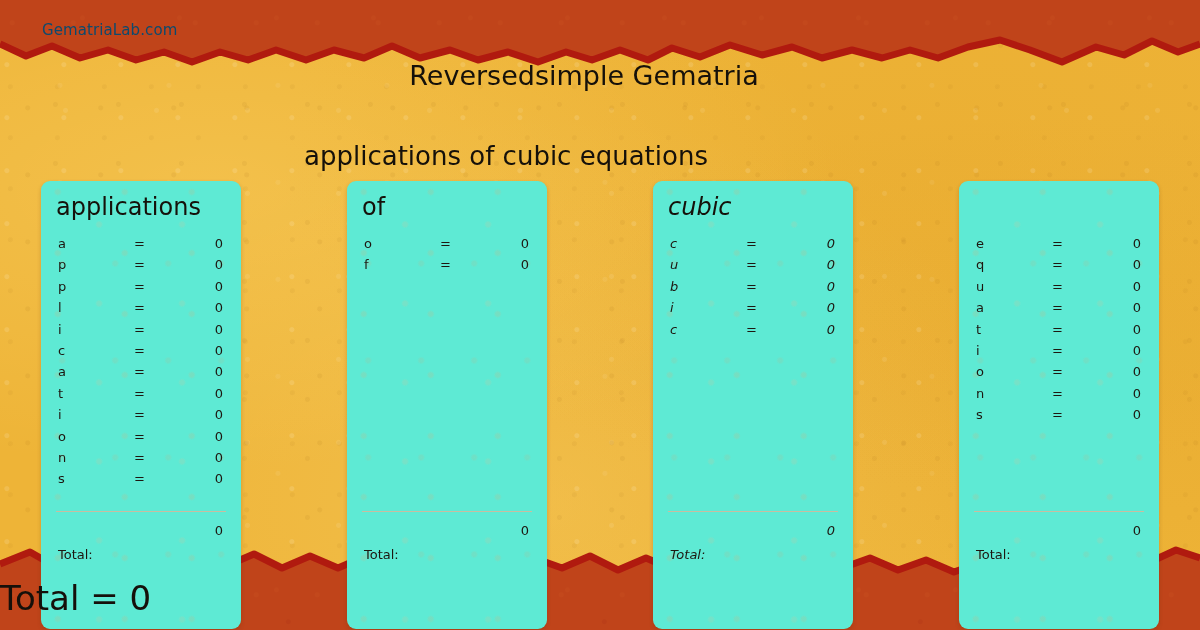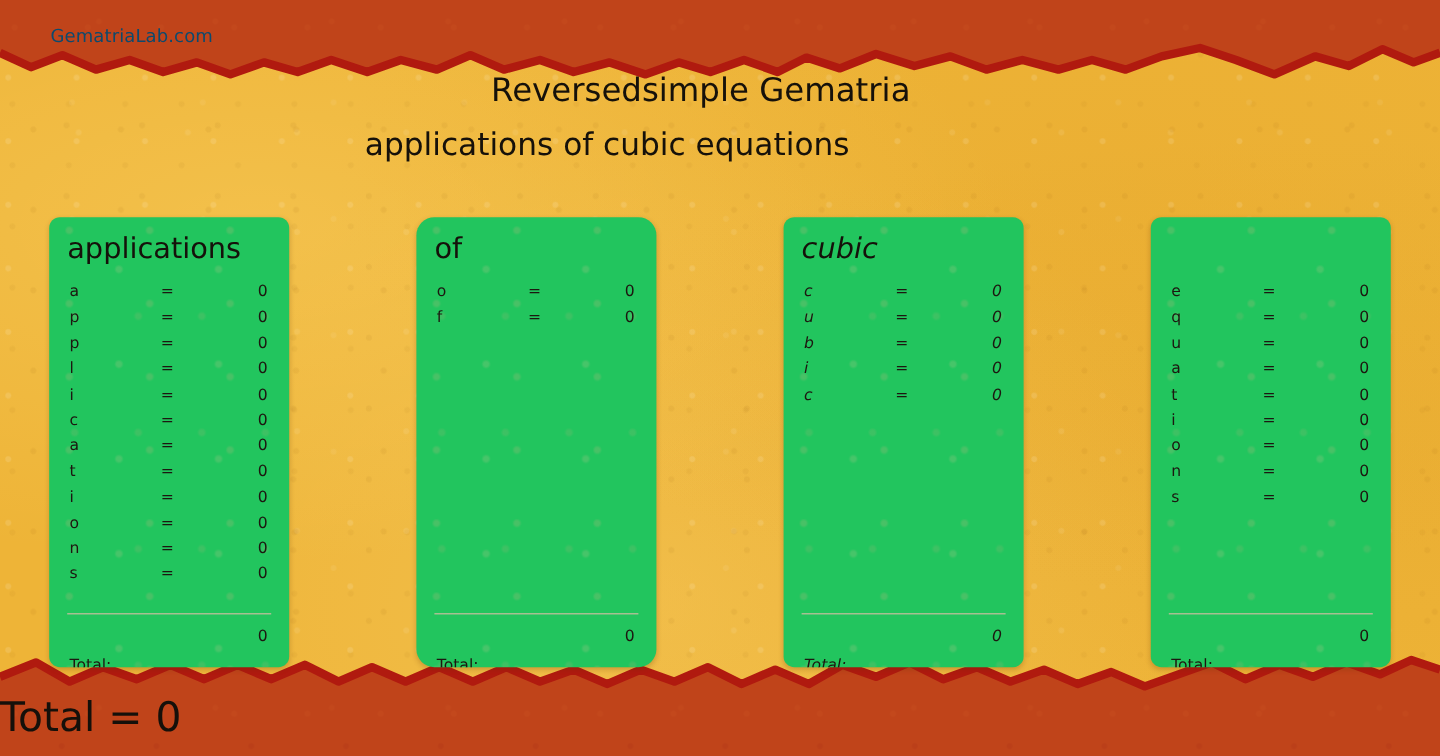--- a/index.html
+++ b/index.html
@@ -48,28 +48,28 @@
   #brand{
     position:absolute;left:42px;top:21px;
     font-size:15px;color:#0c4a6e;letter-spacing:.1px;white-space:nowrap;z-index:6;
   }
   
   #title{
     position:absolute;left:0;top:60px;width:1168px;text-align:center;
     font-size:27px;color:#16110a;z-index:5;white-space:nowrap;
   }
   #subtitle{
-    position:absolute;left:0;top:106px;width:1012px;text-align:center;
+    position:absolute;left:0;top:141px;width:1012px;text-align:center;
     font-size:26px;color:#16110a;z-index:5;white-space:nowrap;
   }
   
   #cards{position:absolute;left:0;top:181px;width:1200px;height:376px;z-index:5;}
   .card{
-    position:absolute;top:0;width:200px;height:375px;
-    background:#22c55e;border-radius:9px;
+    position:absolute;top:0;width:200px;height:448px;
+    background:#5eead4;border-radius:9px;
     box-shadow:0 2px 4px rgba(90,45,5,.22);
     overflow:hidden;
   }
   .card-tex{
     position:absolute;inset:0;pointer-events:none;
     background-image:
       radial-gradient(circle at 25% 18%, rgba(205,180,130,.22) 0 2px, transparent 4px),
       radial-gradient(circle at 70% 55%, rgba(215,195,150,.20) 0 2px, transparent 4px),
       radial-gradient(circle at 40% 85%, rgba(200,175,125,.16) 0 2px, transparent 4px);
     background-size:67px 61px,83px 79px,53px 97px;
@@ -212,21 +212,21 @@
             <span class="val">0</span>
           </div>
         </div>
         <div class="divider"></div>
         <div class="total">
           <span class="lbl">Total:</span>
           <span class="val">0</span>
         </div>
       </div>
     </div>
-    <div class="card" style="left: 347px; border-radius: 15px;">
+    <div class="card" style="left: 347px;">
       <div class="card-tex"></div>
       <div class="card-inner">
         <div class="card-title">of</div>
         <div class="rows">
           <div class="row">
             <span class="ltr">o</span>
             <span class="eq">=</span>
             <span class="val">0</span>
           </div>
           <div class="row">

